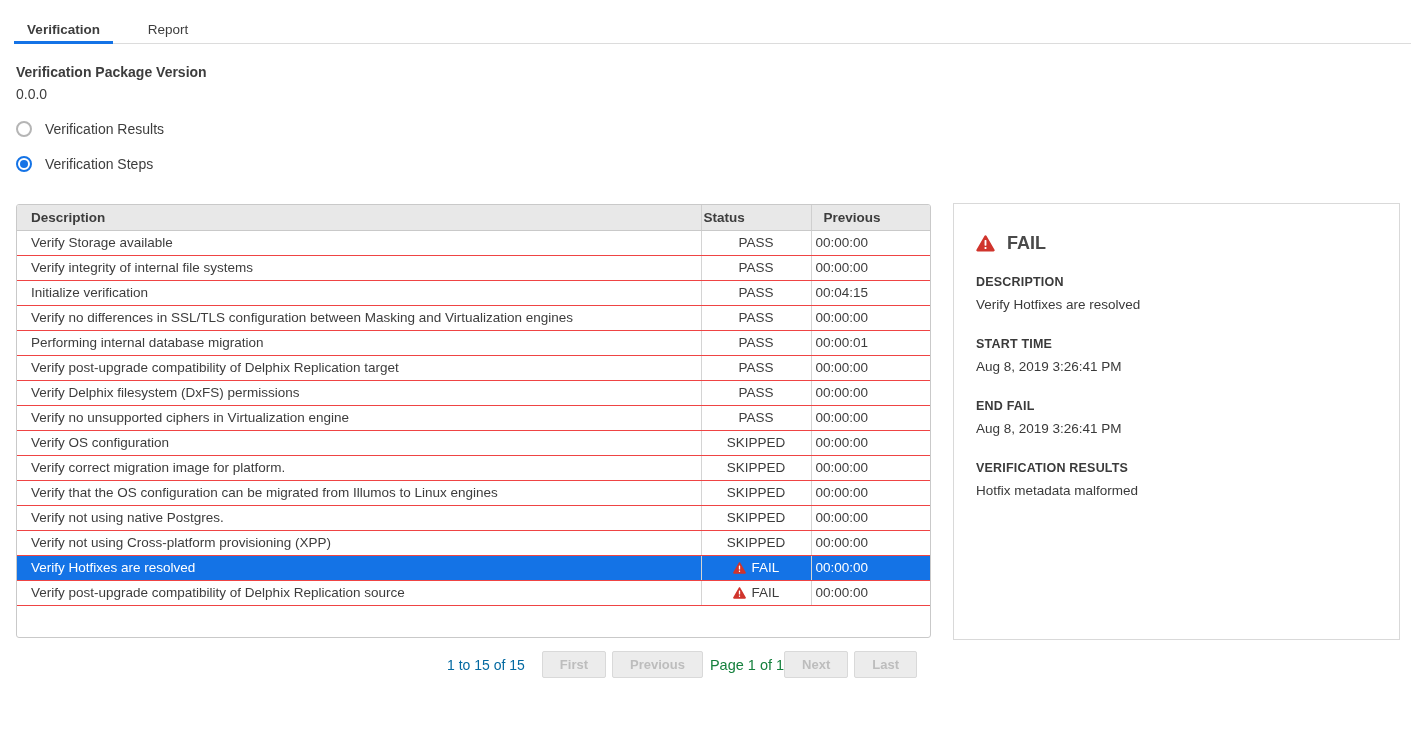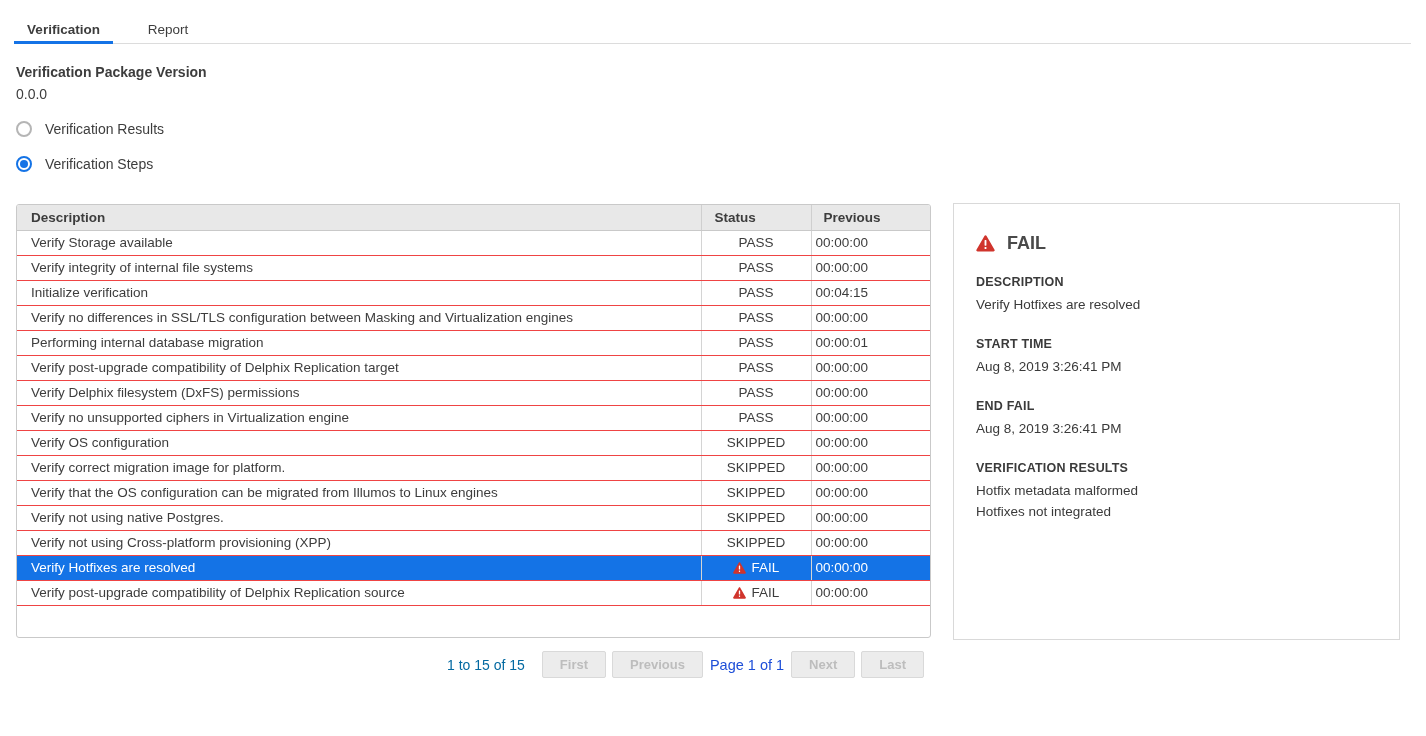--- a/index.html
+++ b/index.html
@@ -28,36 +28,36 @@
   .radio-circle{width:16px;height:16px;border-radius:50%;border:2px solid #b5b5b5;background:#fff;position:relative;flex:none;}
   .radio-row.selected .radio-circle{border-color:var(--blue);}
   .radio-row.selected .radio-circle::after{content:"";position:absolute;left:2px;top:2px;width:8px;height:8px;border-radius:50%;background:var(--blue);}
   .radio-label{font-size:14px;}
 
   
   .table-wrap{position:absolute;left:16px;top:204px;width:915px;height:434px;border:1px solid #c9c9c9;border-radius:3px;background:#fff;overflow:hidden;}
   table{border-collapse:collapse;table-layout:fixed;width:913px;font-size:13.5px;color:var(--text);}
   col.c-desc{width:684px;} col.c-status{width:110px;} col.c-dur{width:119px;}
   th{background:#e8e8e8;font-weight:bold;text-align:left;height:25px;padding:0;border-bottom:1px solid #c9c9c9;border-right:1px solid #cfcfcf;}
-  th.h-desc{padding-left:14px;} th.h-status{padding-left:13px;} th.h-dur{padding-left:12px;}
+  th.h-desc{padding-left:14px;} th.h-status{padding-left:2px;} th.h-dur{padding-left:12px;}
   th:last-child,td:last-child{border-right:none;}
   td{height:25px;padding:0;border-bottom:1px solid #ef4444;border-right:1px solid #d4d4d4;}
   td.cell-desc{padding-left:14px;overflow:hidden;white-space:nowrap;}
   td.cell-status{text-align:center;}
   td.cell-dur{padding-left:4px;}
   tr.selected td{background:var(--blue);color:#fff;}
   .status-inner{display:inline-flex;align-items:center;gap:6px;vertical-align:middle;text-align:center;}
   .warn-icon{display:none;line-height:0;}
   tr.has-fail .warn-icon{display:inline-block;}
 
   
   .pagination{position:absolute;left:447px;top:650px;display:flex;align-items:center;height:29px;}
   .range-text{font-size:14px;margin-right:17px;color:#0369a1;}
   .pg-btn{height:27px;border:1px solid #d9d9d9;background:#ececec;border-radius:2px;color:#bdbdbd;font-size:13px;font-weight:bold;padding:0 17px;margin-right:6px;font-family:inherit;cursor:default;}
-  .page-text{font-size:14.5px;color:#1d4ed8;margin:0 7px 0 1px;white-space:nowrap;}
+  .page-text{font-size:14.5px;color:#15803d;margin:0 0 0 1px;white-space:nowrap;}
 
   
   .detail-panel{position:absolute;left:953px;top:203px;width:447px;height:437px;border:1px solid #d9d9d9;background:#fff;padding:29px 22px;}
   .fail-heading{display:flex;align-items:center;gap:12px;font-size:18px;font-weight:bold;color:#4a4a4a;margin-bottom:21px;}
   .detail-section{margin-bottom:22px;}
   .detail-label{font-weight:bold;font-size:12.5px;margin-bottom:5px;letter-spacing:0.2px;color:#3a3a3a;}
   .detail-value{font-size:13.5px;line-height:21px;color:#3a3a3a;}
 </style>
 </head>
 <body>
@@ -312,17 +312,16 @@
     </div>
 
     <div class="detail-section">
       <div class="detail-label">END FAIL</div>
       <div class="detail-value">Aug 8, 2019 3:26:41 PM</div>
     </div>
 
     <div class="detail-section">
       <div class="detail-label">VERIFICATION RESULTS</div>
       <div class="detail-value">Hotfix metadata malformed</div>
-      <div class="detail-value">Hotfixes not integrated</div>
     </div>
   </div>
 
 </div>
 
 </body></html>

